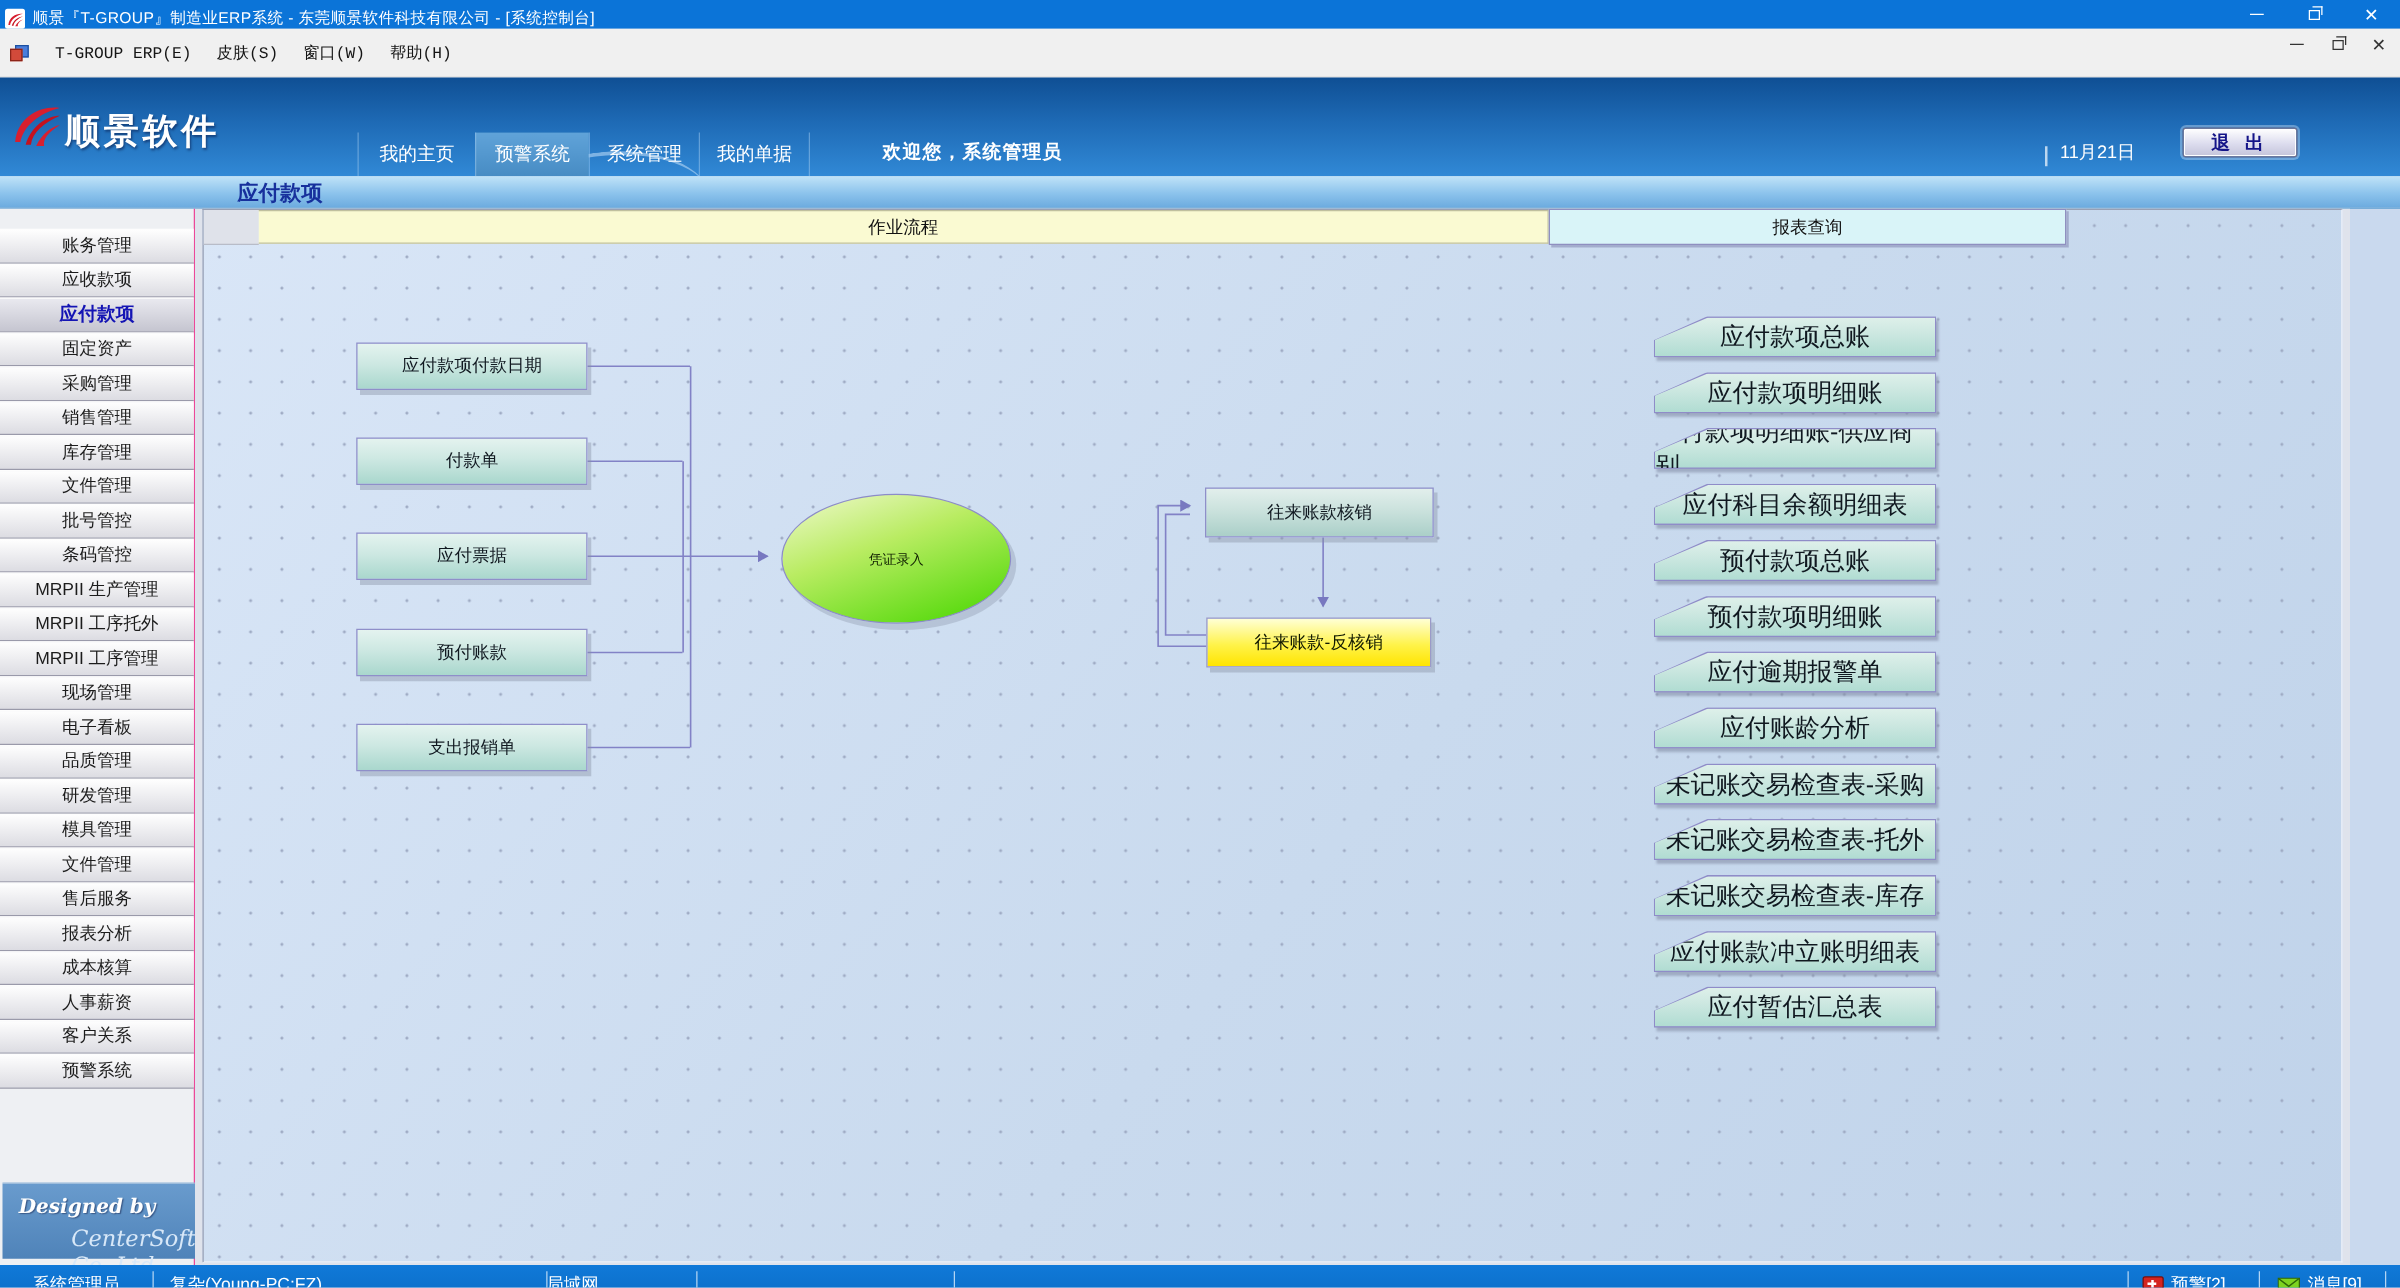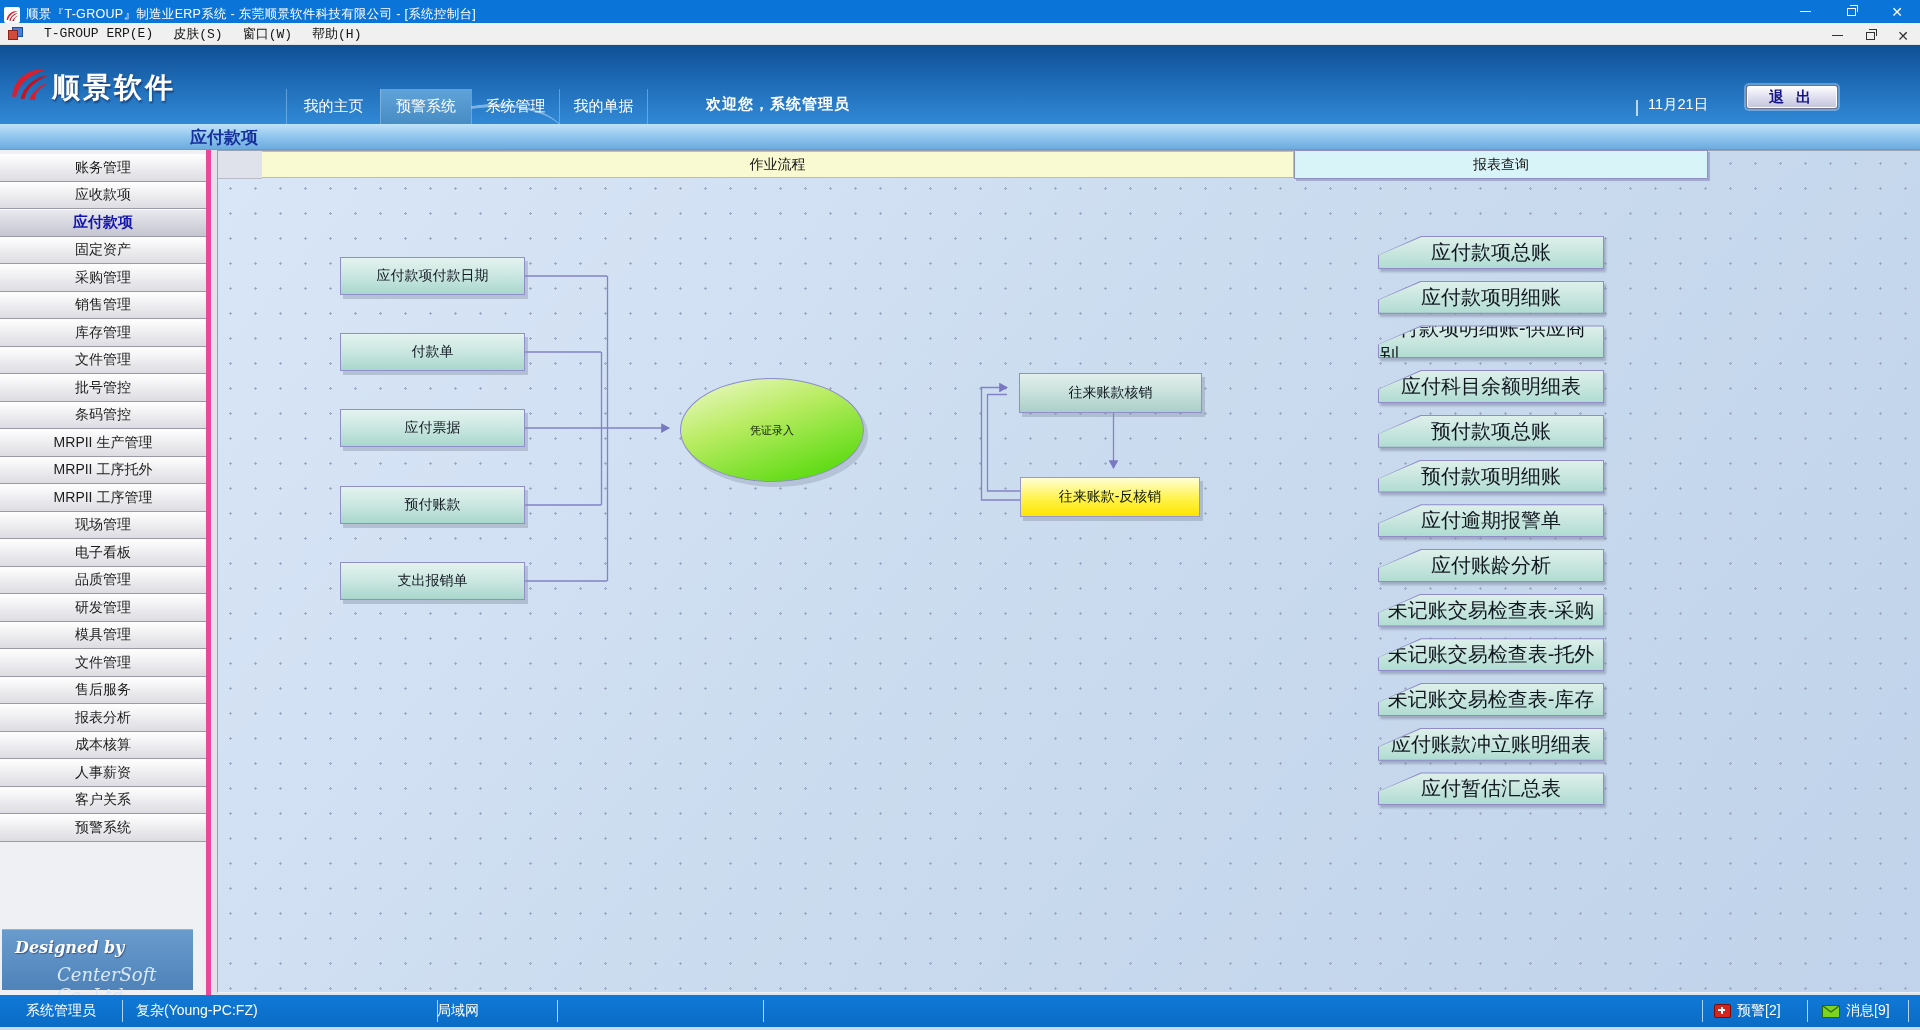--- a/index.html
+++ b/index.html
@@ -13,21 +13,21 @@
   .titlebar-title{font-size:12.5px;letter-spacing:.3px;white-space:nowrap}
   .tb-controls{position:absolute;right:0;top:0;height:23px;display:flex}
   .tb-btn{width:46px;height:23px;display:flex;align-items:center;justify-content:center;color:#fff}
   .ico-min{width:11px;height:1.6px;background:currentColor;display:inline-block}
   .ico-restore{position:relative;width:9px;height:8px;border:1.2px solid currentColor;display:inline-block;box-sizing:border-box}
   .ico-restore::before{content:'';position:absolute;top:-3.6px;left:2px;width:8px;height:7px;
     border-top:1.2px solid currentColor;border-right:1.2px solid currentColor;box-sizing:border-box}
   .ico-close{font-size:14px;line-height:14px}
 
   
-  .menubar{height:22px;background:#f0f0f0;display:flex;align-items:center;position:relative;
+  .menubar{height:39px;background:#f0f0f0;display:flex;align-items:center;position:relative;
            border-bottom:1px solid #e0e0e0;box-sizing:border-box}
   .mdi-icon{width:15px;height:13px;position:relative;margin:0 11px 0 8px}
   .mdi-icon .w1{position:absolute;right:0;top:0;width:9px;height:8px;background:#4a7edb;border:1px solid #1c4fa0}
   .mdi-icon .w2{position:absolute;left:0;bottom:0;width:8px;height:8px;background:#d24a3a;border:1px solid #8c2418}
   .menu-item{font-size:13px;color:#151515;padding:0 10px;height:100%;display:flex;align-items:center;font-family:"Liberation Mono","DejaVu Sans Mono",monospace}
   .mdi-controls{position:absolute;right:8px;top:0;height:25px;display:flex;gap:15px;color:#333;align-items:center}
   .mdi-controls .tb-btn{width:18px;color:#333}
 
   
   .header{height:79px;background:linear-gradient(#0f4f94 0%,#1e6ab5 45%,#3189d6 100%);position:relative;color:#fff;overflow:hidden}
@@ -50,22 +50,22 @@
      color:#141488;font-weight:bold;font-size:15px;display:flex;align-items:center;justify-content:center;letter-spacing:4px}
 
   
   .subheader{height:26px;background:linear-gradient(#c0e3f8 0%,#8cc3ec 55%,#6cabdf 100%);position:relative;
              border-bottom:1px solid #5d9fd2;box-sizing:border-box}
   .subheader-title{position:absolute;left:190px;top:2px;font-size:17px;font-weight:bold;color:#17309c}
 
   
   .content{display:flex;height:845px}
 
-  .sidebar{width:211px;height:845px;background:#eef0f3;box-sizing:border-box;
-           border-right:5px solid #ec4899;padding-top:4px;position:relative;flex:none}
+  .sidebar{width:156px;height:845px;background:#eef0f3;box-sizing:border-box;
+           border-right:1px solid #ec4899;padding-top:16px;position:relative;flex:none}
   .side-item{height:27.5px;box-sizing:border-box;border-top:1px solid #fdfdfd;border-bottom:1px solid #9a9aaa;
      background:linear-gradient(#fefefe,#dcdce2);display:flex;align-items:center;justify-content:center;
      font-size:14px;color:#1c1c1c}
   .side-item.selected{background:linear-gradient(#e9e9ef,#c5c5d0);color:#1414b4;font-weight:bold;font-size:15px}
   .designed{position:absolute;left:2px;top:779px;width:191px;height:60px;
      background:linear-gradient(#699bcd,#4f83b9);border-top:1px solid #8fb4d8}
   .designed .l1{font-family:"DejaVu Serif","Liberation Serif",serif;font-style:italic;font-weight:bold;
      font-size:16px;color:#fff;position:absolute;left:13px;top:8px;text-shadow:1px 1px 1px rgba(0,0,40,.4)}
   .designed .l2{font-family:"DejaVu Serif","Liberation Serif",serif;font-style:italic;
      font-size:18px;color:#d8e8f8;position:absolute;left:55px;top:34px}

